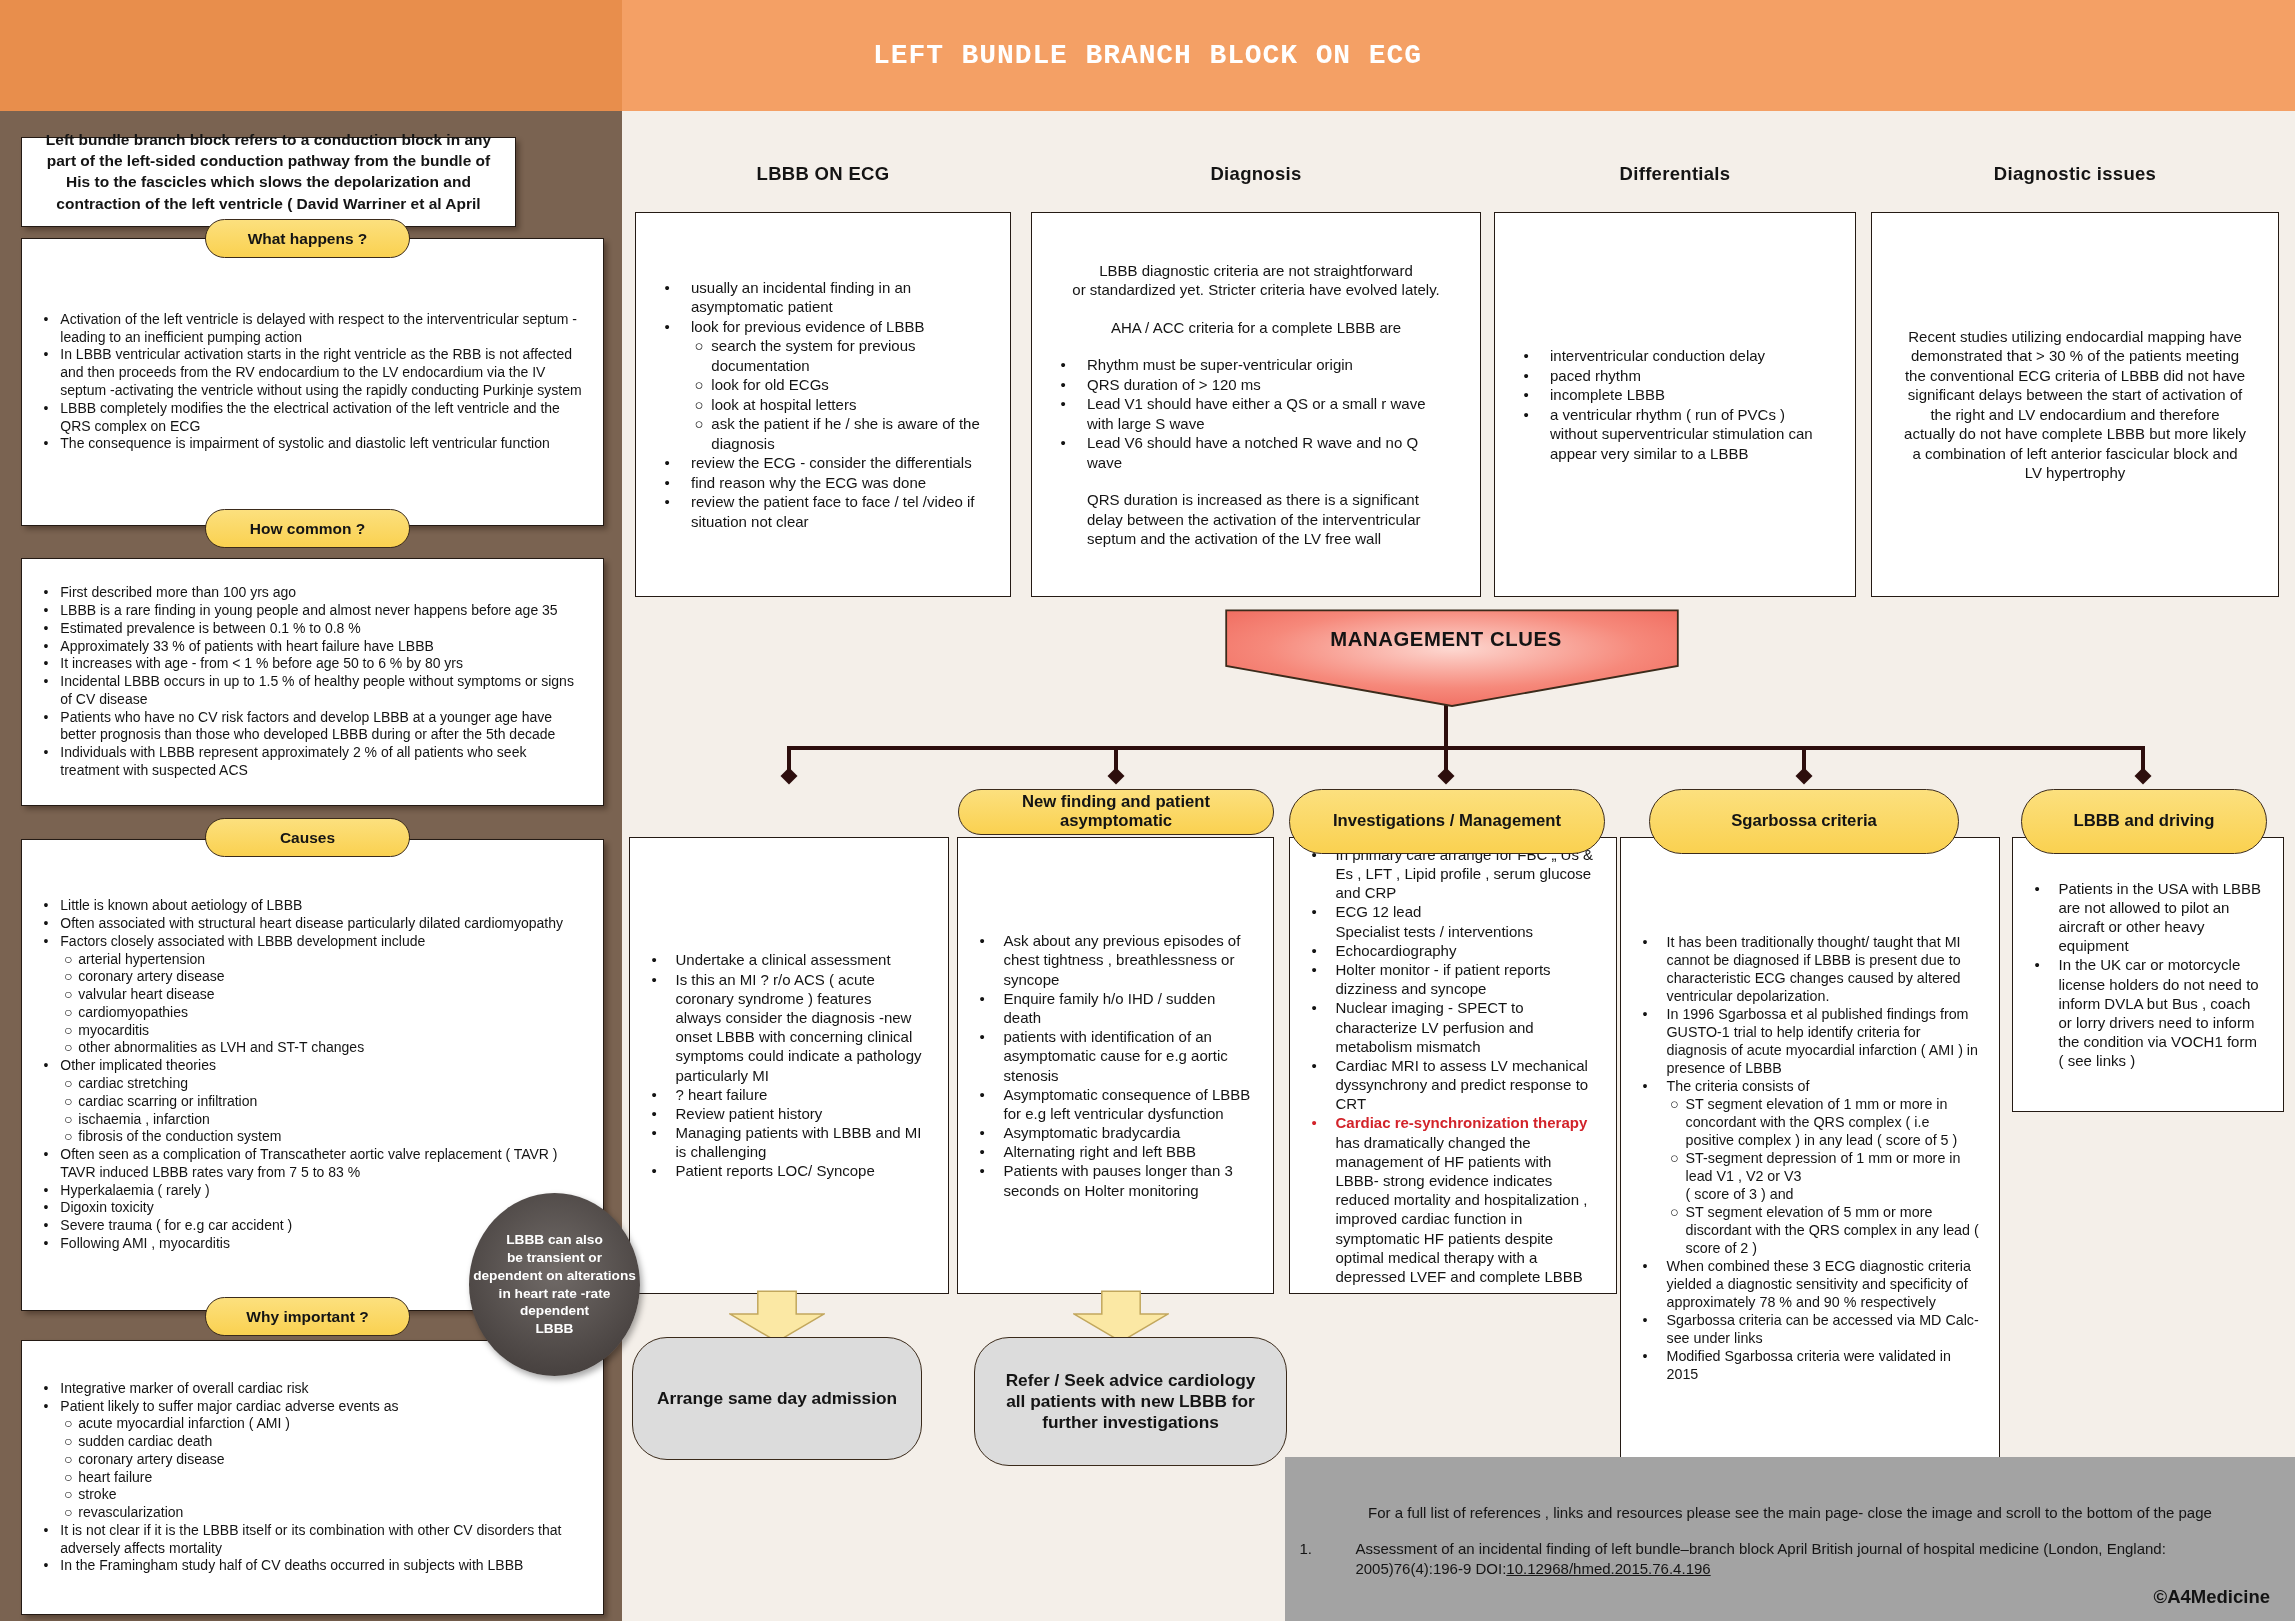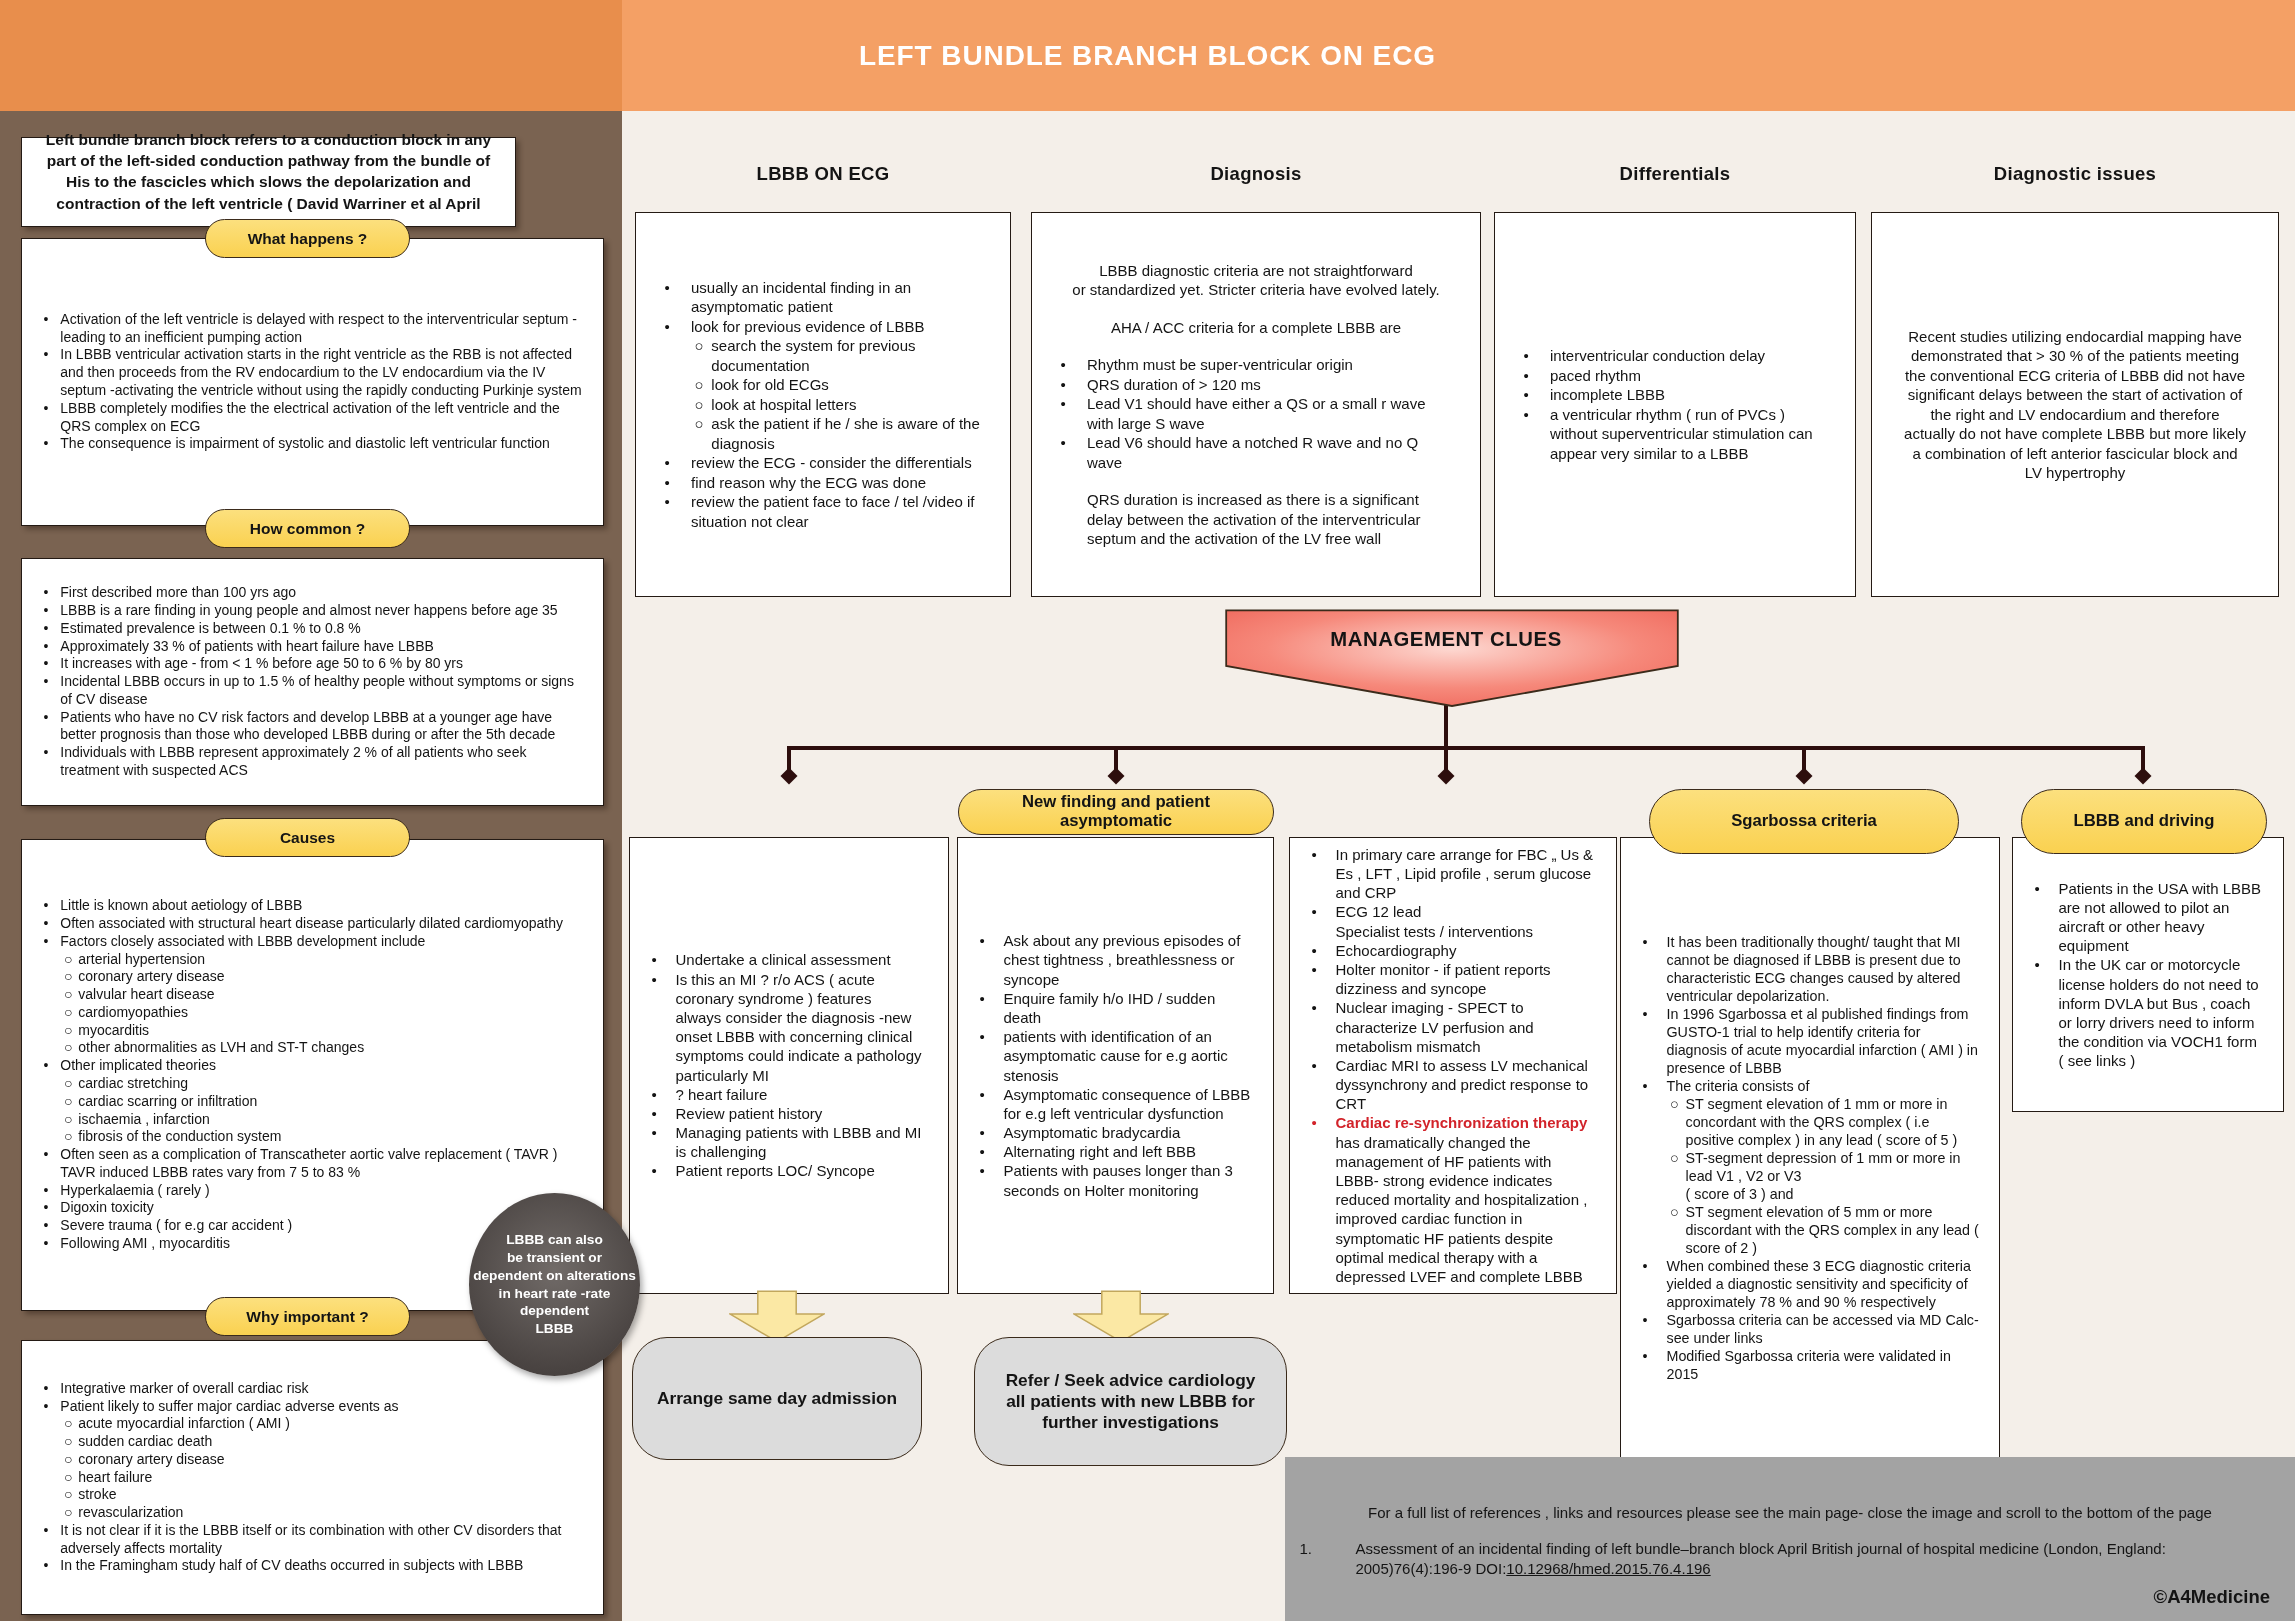--- a/index.html
+++ b/index.html
@@ -2,21 +2,21 @@
 <html style="font-size:9.6px"><head>
 <meta charset="utf-8">
 <style>
   html,body{margin:0;padding:0;background:#e9e2da;}
   .page{position:relative;width:2295px;height:1621px;overflow:hidden;
         font-family:"Liberation Sans", sans-serif;color:#141414;background:#f4efe9;}
   
   .titlebar{position:absolute;left:0;top:0;width:2295px;height:111px;background:#f4a065;}
   .titlebar-left{position:absolute;left:0;top:0;width:622px;height:111px;background:#e88e4c;}
   .page-title{position:absolute;left:0;top:0;width:2295px;height:111px;display:flex;align-items:center;justify-content:center;
-        color:#ffffff;font-size:28px;font-weight:bold;letter-spacing:0.9px;margin:0;}
+        color:#ffffff;font-size:28px;font-weight:bold;letter-spacing:0.9px;margin:0;font-family:Liberation Mono, monospace;}
   
   .sidebar{position:absolute;left:0;top:111px;width:622px;height:1511px;background:#7a6351;}
   .card{position:absolute;background:#ffffff;border:1.2px solid #241a14;box-sizing:border-box;}
   .scard{box-shadow:3.6px 4.2px 5.4px rgba(40,25,15,.45);}
   .cbody{display:flex;flex-direction:column;justify-content:center;height:100%;box-sizing:border-box;}
   .intro{font-size:15.5px;font-weight:bold;line-height:1.38;text-align:center;padding:0 20.3px;}
   .sidebar-list{font-size:14px;line-height:1.27;padding:0 15.5px 0 18px;}
   
   .li{display:flex;align-items:flex-start;min-height:1.2em;}
   .li .mk{flex:0 0 20.3px;text-align:left;padding-left:3.6px;box-sizing:border-box;}
@@ -555,20 +555,21 @@
           <span class="tx"><span>Patients in the USA with LBBB are not allowed to pilot an aircraft or other heavy equipment</span></span>
         </div>
         <div class="li">
           <span class="mk">•</span>
           <span class="tx"><span>In the UK car or motorcycle license holders do not need to inform DVLA but Bus , coach or lorry drivers need to inform the condition via VOCH1 form ( see links )</span></span>
         </div>
       </div>
   </section>
 
   <div class="pill flow-pill" style="left:958px;top:789px;width:316px;height:46px;">New finding and patient asymptomatic</div>
+  <div class="pill flow-pill" style="left:1289px;top:789px;width:316px;height:65px;">Investigations / Management</div>
   <div class="pill flow-pill" style="left:1649px;top:789px;width:310px;height:65px;">Sgarbossa criteria</div>
   <div class="pill flow-pill" style="left:2021px;top:789px;width:246px;height:65px;">LBBB and driving</div>
 
   <svg class="block-arrow" style="left:729px;top:1290px;" viewBox="0 0 160 88">
     <polygon points="48,2 112,2 112,40 158,40 80,86 2,40 48,40" fill="#fbe8a4" stroke="#c2a75d" stroke-width="2.5"></polygon>
   </svg>
   <svg class="block-arrow" style="left:1073px;top:1290px;" viewBox="0 0 160 88">
     <polygon points="48,2 112,2 112,40 158,40 80,86 2,40 48,40" fill="#fbe8a4" stroke="#c2a75d" stroke-width="2.5"></polygon>
   </svg>
 

